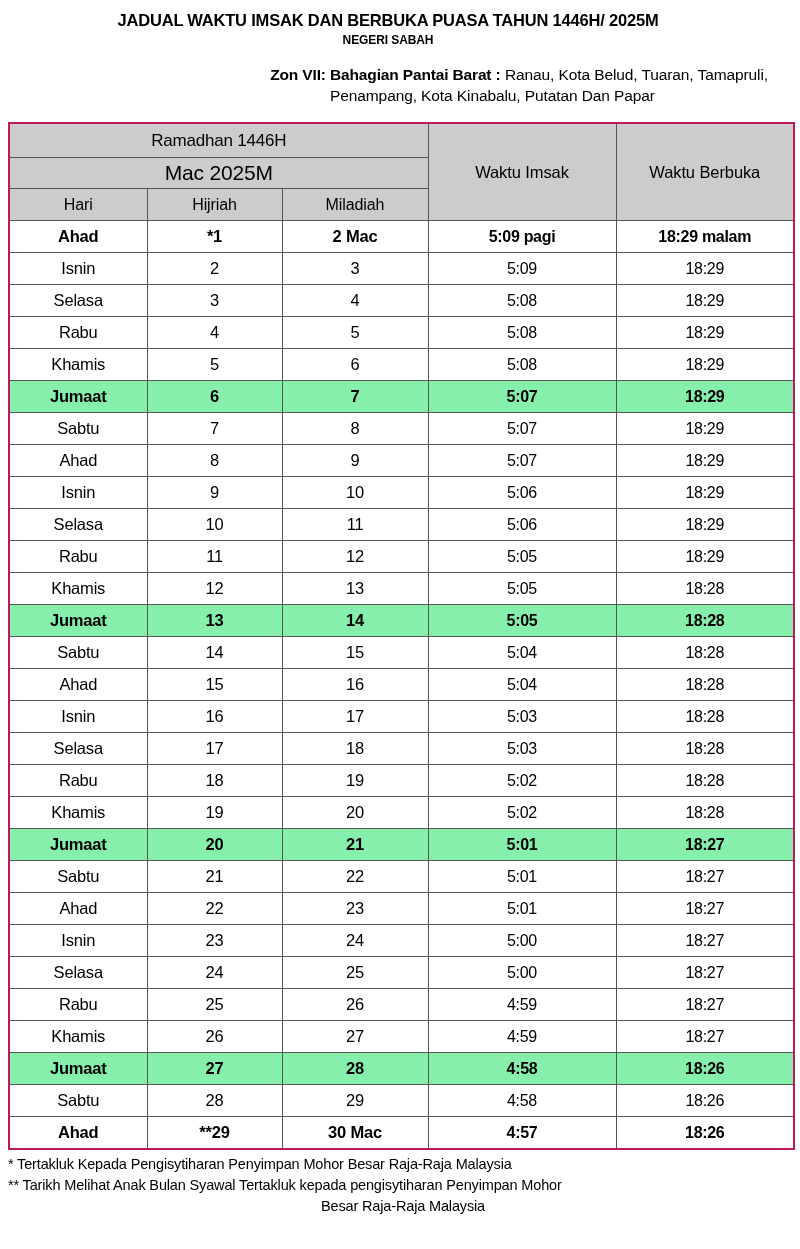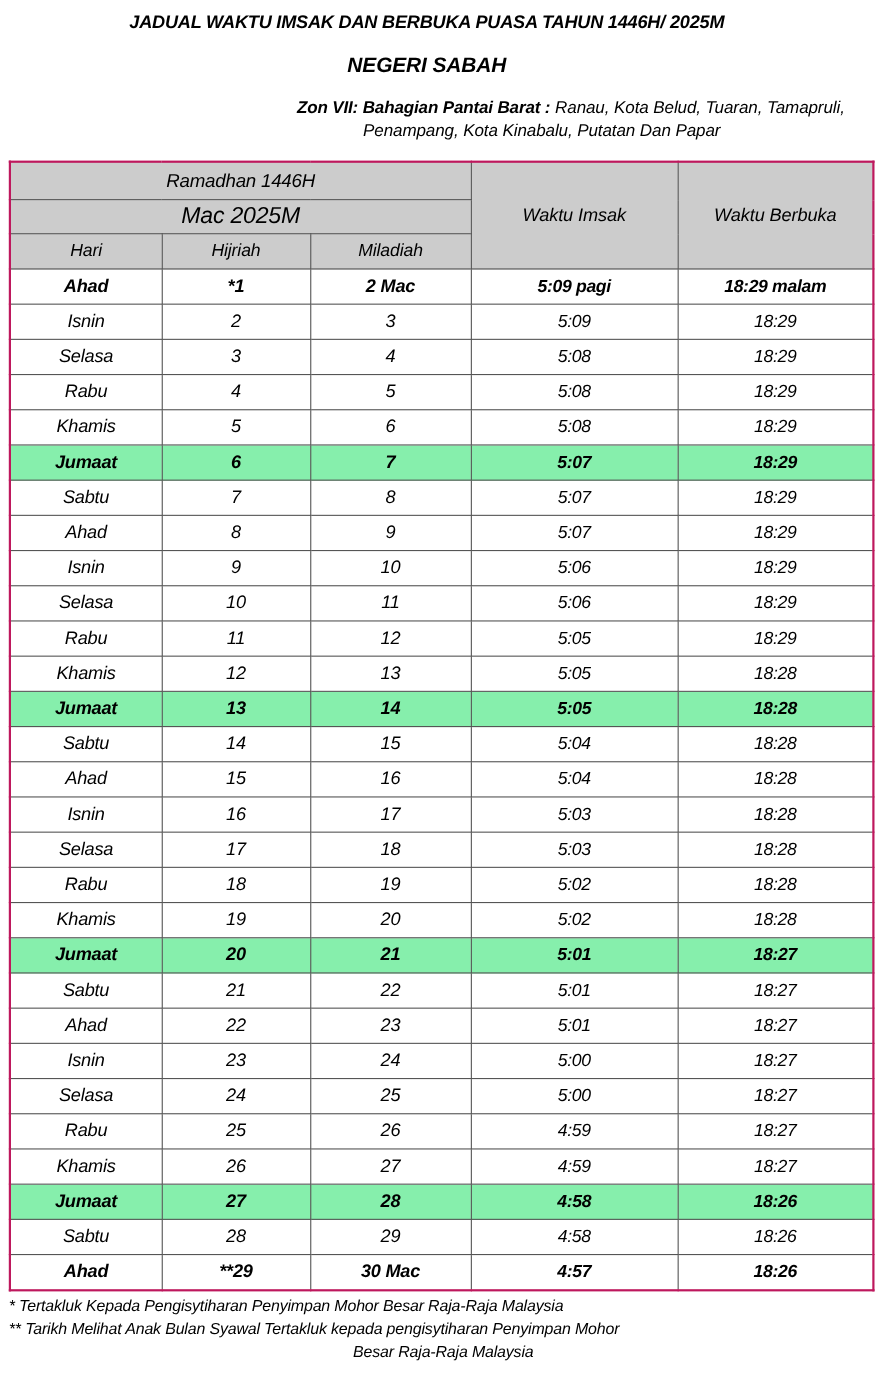--- a/index.html
+++ b/index.html
@@ -13,40 +13,39 @@
     font-family: "Liberation Sans", sans-serif;
     color: #000000;
     overflow: hidden;
   }
 
   .page {
     position: relative;
     width: 776px;
     height: 1249px;
     box-sizing: border-box;
-    font-style: italic;
   }
 
   
   .title-block {
     padding-top: 10px;
     text-align: center;
   }
   .title-main {
     font-size: 16.5px;
     font-weight: bold;
     letter-spacing: -0.2px;
     line-height: 1.25;
     padding: 0 10px;
   }
   .title-sub {
-    font-size: 19px;
+    font-size: 12px;
     font-weight: bold;
     letter-spacing: -0.1px;
-    margin-top: 18px;
+    margin-top: 2px;
   }
 
   .zone-block {
     margin-top: 17px;
     padding-left: 12px;
     padding-right: 8px;
     font-size: 15.5px;
     line-height: 1.38;
   }
   .zone-line1 {

